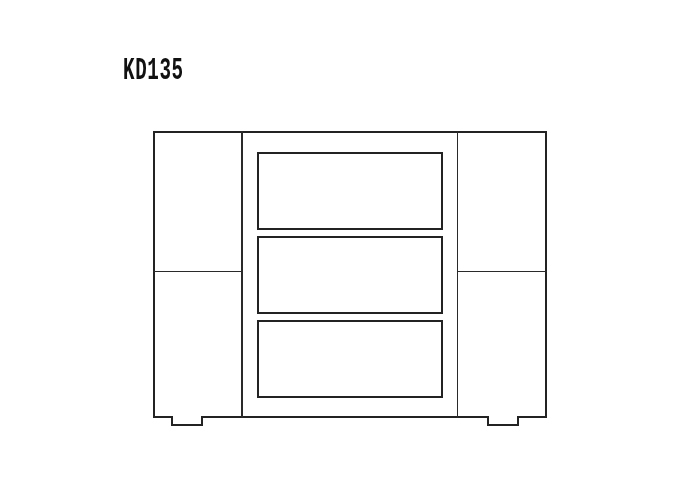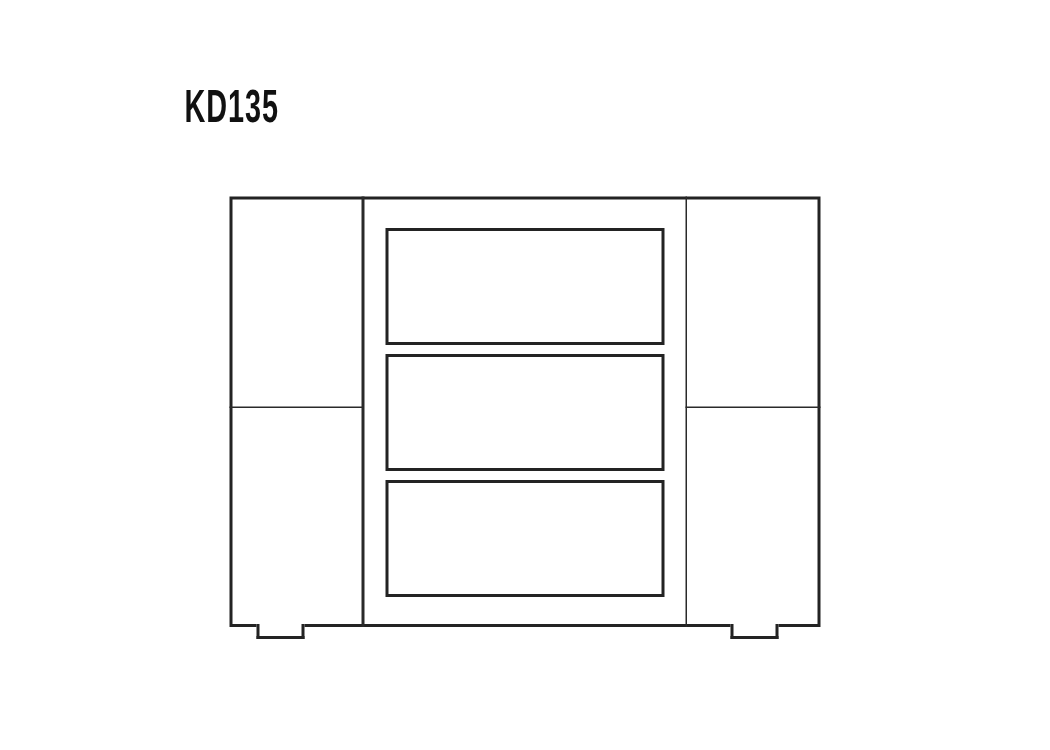--- a/index.html
+++ b/index.html
@@ -5,21 +5,21 @@
   html, body {
     margin: 0;
     padding: 0;
   }
   .page {
     position: relative;
     width: 700px;
     height: 500px;
     background: #ffffff;
     overflow: hidden;
-    font-family: Liberation Sans, sans-serif;
+    font-family: Liberation Mono, monospace;
   }
   .product-title {
     position: absolute;
     left: 123px;
     top: 55px;
     margin: 0;
     font-size: 31px;
     font-weight: bold;
     line-height: 1;
     color: #111111;

